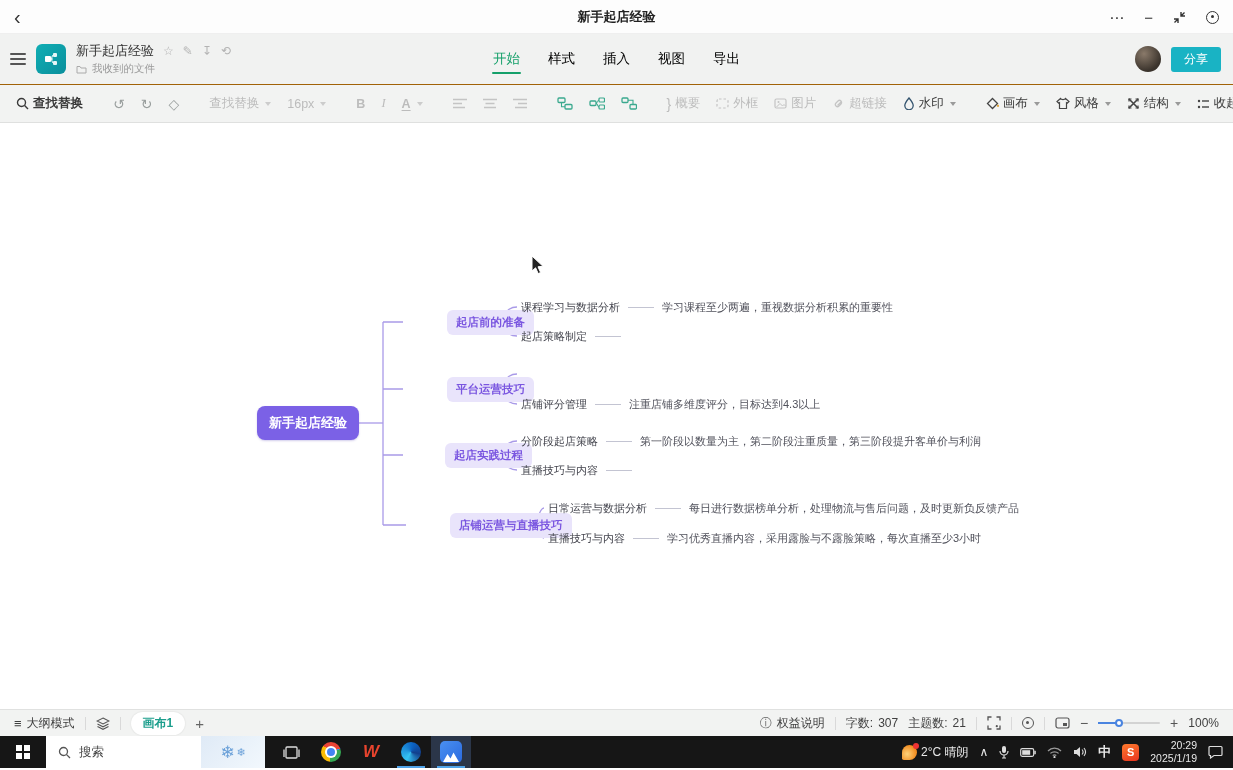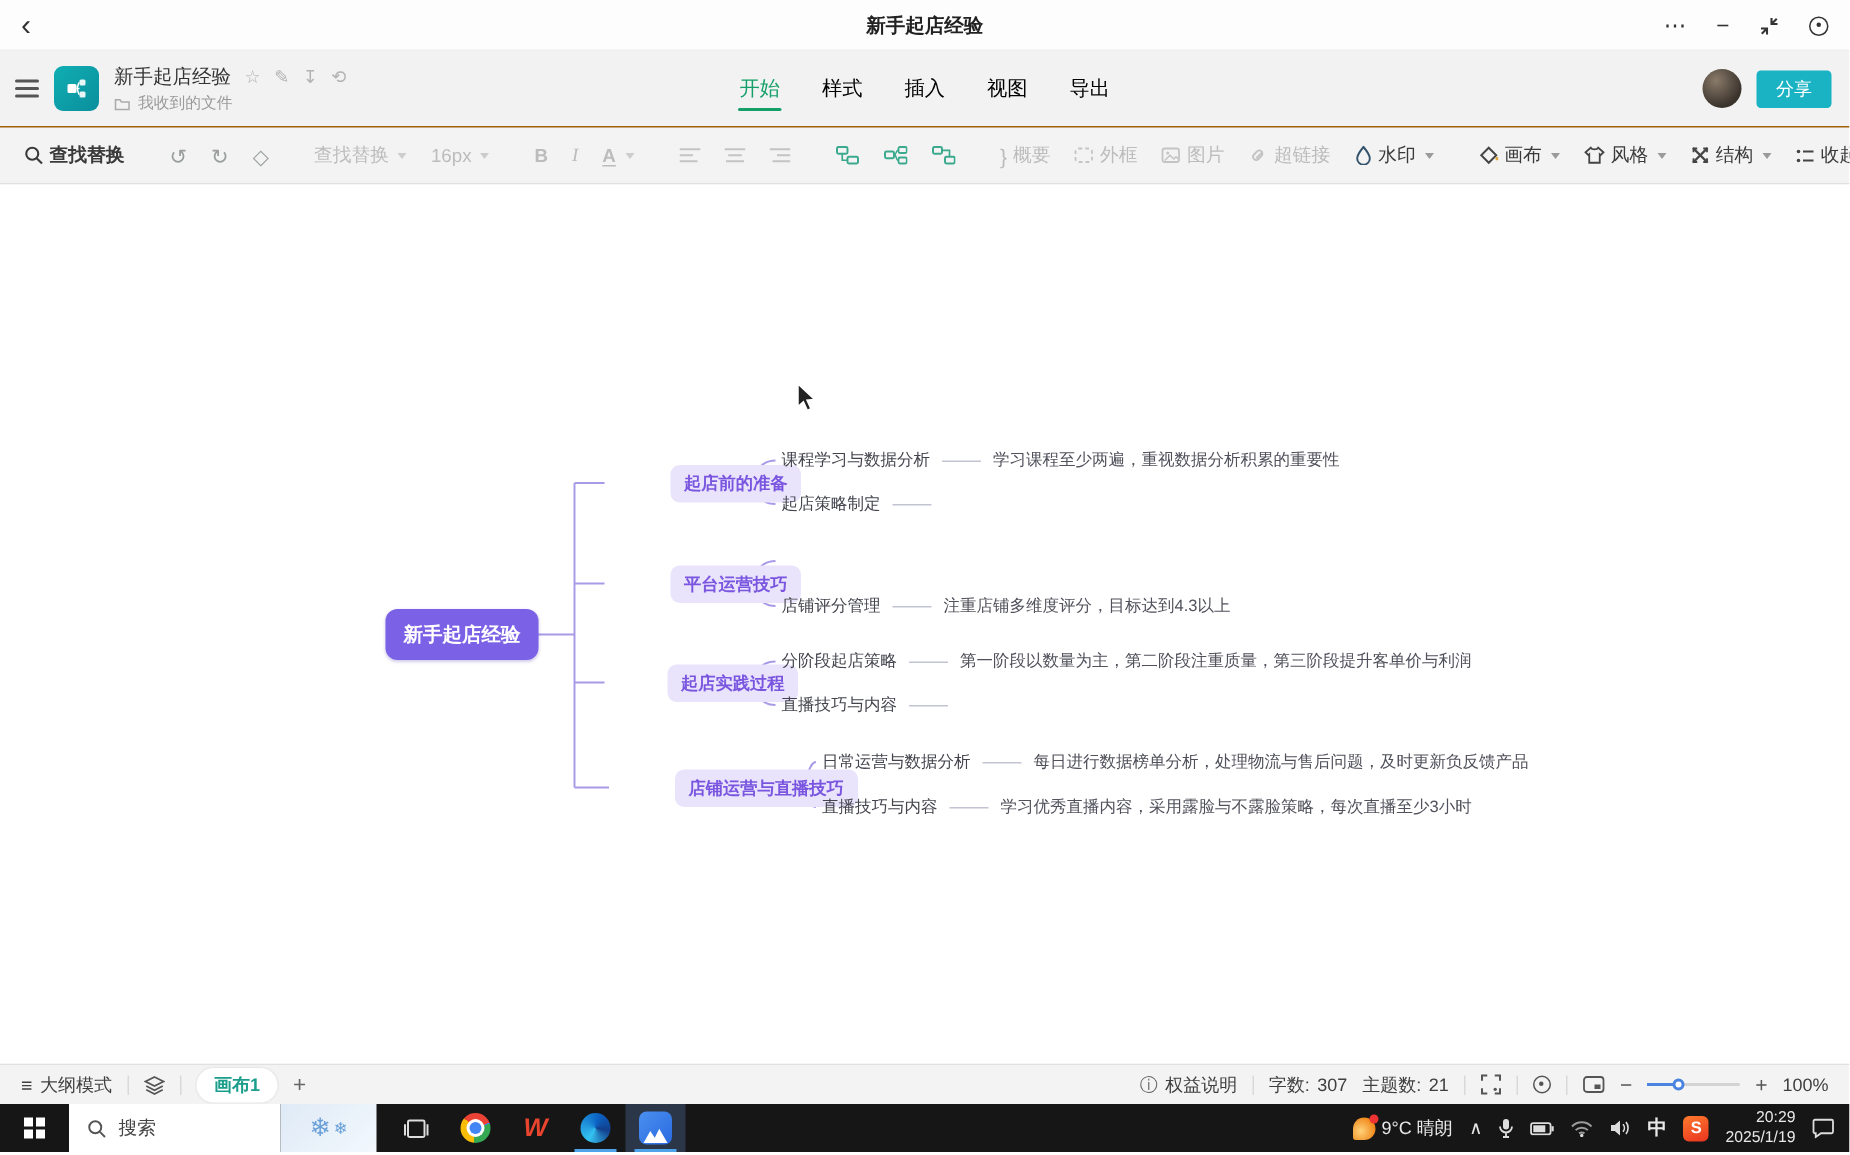--- a/index.html
+++ b/index.html
@@ -75,21 +75,21 @@
   .zoom-slider { width:62px; height:2px; background:#d3d3d3; border-radius:1px; position:relative; cursor:pointer; }
   .zoom-fill { position:absolute; left:0; top:0; height:2px; width:20px; background:#4a84e0; }
   .zoom-knob { position:absolute; left:17px; top:-3px; width:8px; height:8px; border-radius:50%; background:#fff; border:2px solid #4a84e0; }
   .zoom-btn { font-size:14px; color:#555; cursor:pointer; }
 
   
   .taskbar { height:32px; background:#161616; display:flex; align-items:stretch; color:#e8e8e8; }
   .tk-start { width:46px; display:flex; align-items:center; justify-content:center; cursor:pointer; }
   .win-logo { display:grid; grid-template-columns:6px 6px; grid-template-rows:6px 6px; gap:1.5px; }
   .win-logo i { background:#fff; }
-  .tk-search { width:141px; background:#fff; display:flex; align-items:center; gap:8px; padding-left:12px; cursor:text; }
+  .tk-search { width:155px; background:#fff; display:flex; align-items:center; gap:8px; padding-left:12px; cursor:text; }
   .tk-search span { color:#444; font-size:12.5px; }
   .tk-weather { width:64px; background:linear-gradient(135deg,#dfeaf6,#f2f8fd); display:flex; align-items:center; justify-content:center;
     gap:2px; color:#6aa0d8; cursor:pointer; }
   .tk-icons { display:flex; align-items:stretch; margin-left:6px; }
   .tk-icon { width:40px; display:flex; align-items:center; justify-content:center; cursor:pointer; position:relative; }
   .tk-icon.open::after { content:""; position:absolute; left:6px; right:6px; bottom:0; height:2px; background:#4fa3e8; }
   .tk-icon.active { background:rgba(120,170,255,.22); }
   .chrome-ic { width:20px; height:20px; border-radius:50%; position:relative;
     background:conic-gradient(from -50deg,#ea4335 0 33%,#4285f4 0 34%,#34a853 34% 66%,#fbbc05 66% 100%); }
   .chrome-ic::before { content:""; position:absolute; inset:4px; background:#fff; border-radius:50%; }
@@ -461,21 +461,21 @@
       <span class="tree-ic">
         <svg width="18" height="12" viewBox="0 0 18 12">
             <path d="M1,11 L5.5,3 L8.5,7.5 L11.5,1.5 L17,11 Z" fill="#fff"></path>
           </svg>
       </span>
     </div>
   </div>
   <div class="tk-tray">
     <span class="tray-item">
       <span class="flame"></span>
-      <span>9°C 晴朗</span>
+      <span>2°C 晴朗</span>
     </span>
     <span class="tray-item">∧</span>
     <span class="tray-item">
       <svg width="10" height="14" viewBox="0 0 10 14">
           <rect x="3" y="1" width="4" height="7" rx="2" fill="#ddd"></rect>
           <path d="M1,6 a4,4 0 0 0 8,0 M5,10 V13 M3,13 H7" stroke="#ddd" fill="none" stroke-width="1.2"></path>
         </svg>
     </span>
     <span class="tray-item">
       <svg width="16" height="9" viewBox="0 0 16 9">

